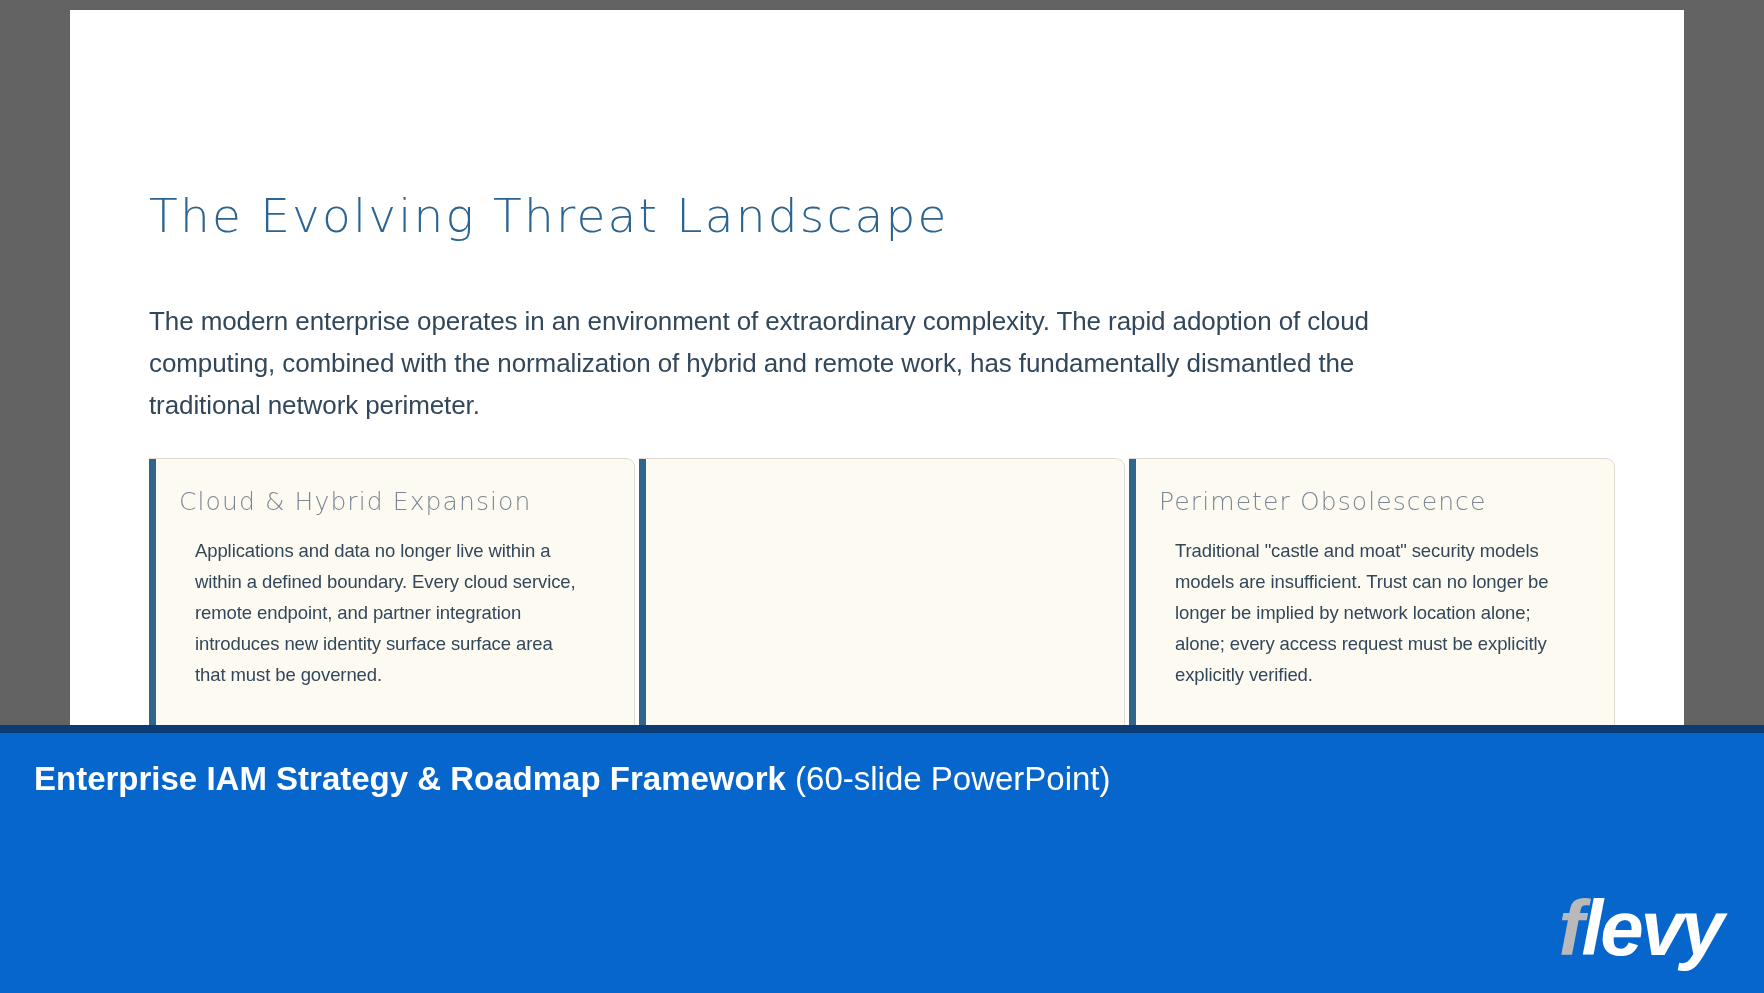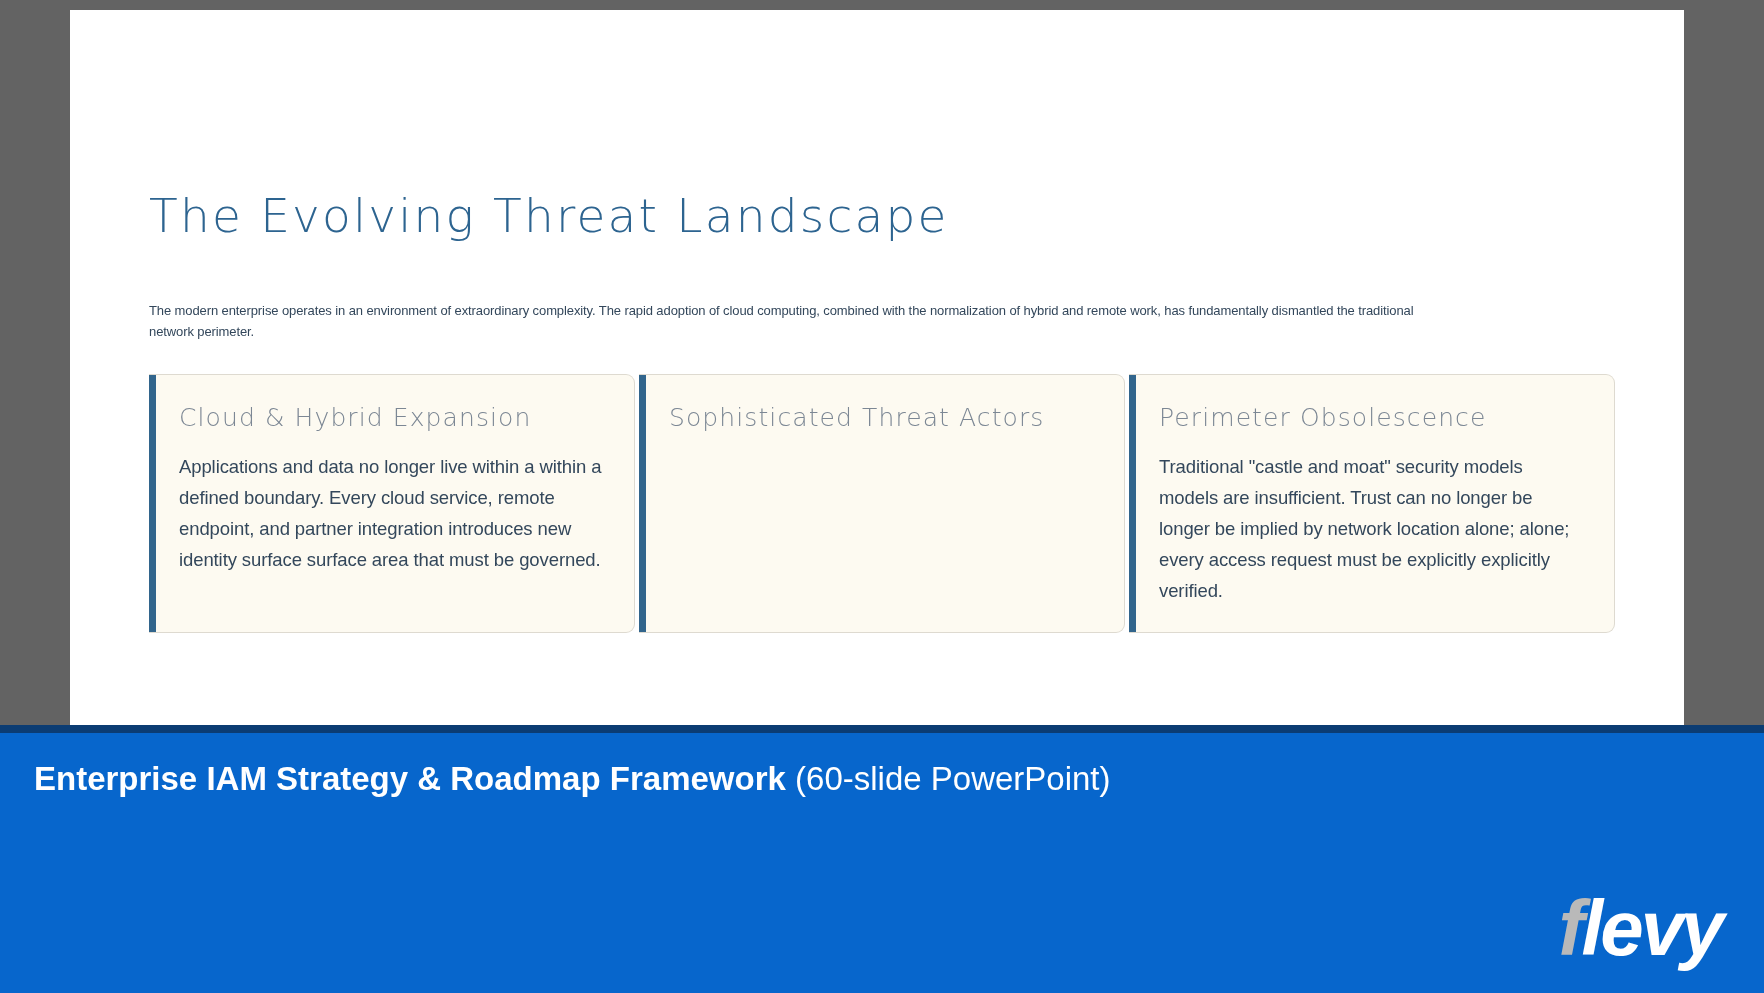--- a/index.html
+++ b/index.html
@@ -38,21 +38,21 @@
     font-weight: 300;
     letter-spacing: 2.2px;
     color: #2d6490;
     line-height: 1.1;
     margin: 0 0 58px 0;
     white-space: nowrap;
   }
 
   .slide-intro {
     font-family: "Liberation Sans", sans-serif;
-    font-size: 13px;
+    font-size: 26px;
     font-weight: 400;
     color: #33475b;
     line-height: 1.62;
     margin: 4px 0 32px 0;
     max-width: 1290px;
     letter-spacing: -0.1px;
   }
 
   
   .card-row {
@@ -91,21 +91,21 @@
     margin: 0 0 18px 0;
     line-height: 1.2;
     white-space: nowrap;
   }
 
   .card-body {
     font-family: "Liberation Sans", sans-serif;
     font-size: 18.5px;
     color: #33475b;
     line-height: 1.68;
-    margin: 0;
+    margin: 16px;
     letter-spacing: -0.1px;
   }
 
   
   #footer {
     position: absolute;
     left: 0;
     bottom: 0;
     width: 1764px;
     height: 268px;
@@ -170,21 +170,20 @@
     <div class="card-row">
 
       <div class="card">
         <div class="card-accent"></div>
         <h2 class="card-title">Cloud &amp; Hybrid Expansion</h2>
         <p class="card-body">Applications and data no longer live within a within a defined boundary. Every cloud service, remote endpoint, and partner integration introduces new identity surface surface area that must be governed.</p>
       </div>
 
       <div class="card">
         <div class="card-accent"></div>
-        <h2 class="card-title">Sophisticated Threat Actors</h2>
       </div>
 
       <div class="card">
         <div class="card-accent"></div>
         <h2 class="card-title">Perimeter Obsolescence</h2>
         <p class="card-body">Traditional "castle and moat" security models models are insufficient. Trust can no longer be longer be implied by network location alone; alone; every access request must be explicitly explicitly verified.</p>
       </div>
 
     </div>
   </div>

